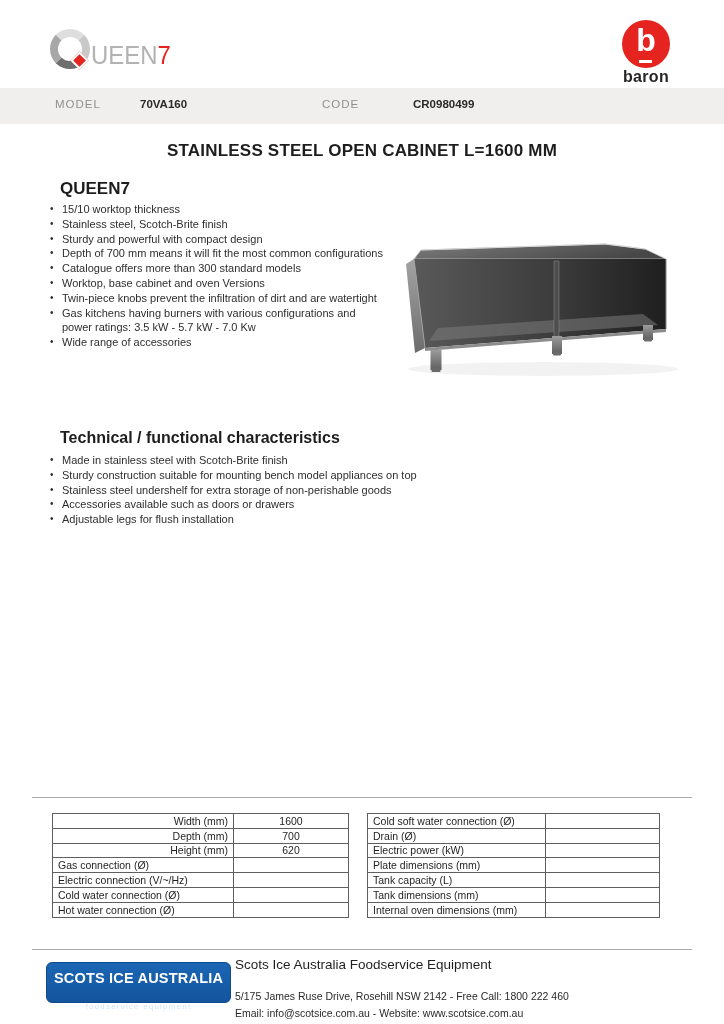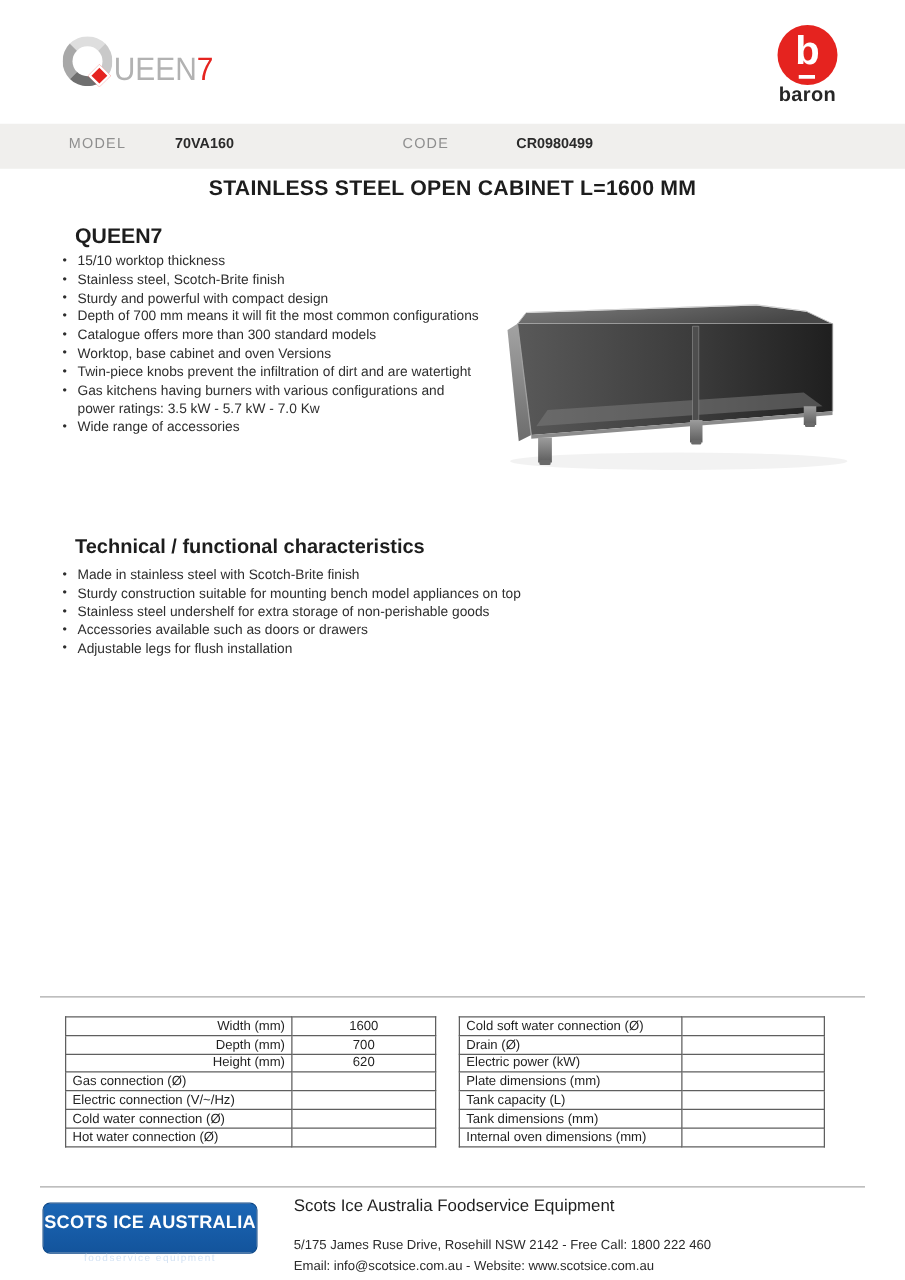--- a/index.html
+++ b/index.html
@@ -21,21 +21,21 @@
   .baron-logo { position:absolute; left:610px; top:16px; width:72px; height:72px; text-align:center; }
   .baron-circle { position:absolute; left:12px; top:4px; width:48px; height:48px; border-radius:50%;
                   background:#e5231f; color:#fff; }
   .baron-b { position:absolute; left:0; top:2px; width:48px; text-align:center;
              font-size:32px; font-weight:700; color:#fff; }
   .baron-b-bar { position:absolute; left:17px; top:40px; width:13px; height:2.5px; background:#fff; }
   .baron-name { position:absolute; left:0; top:52px; width:72px; text-align:center;
                 font-size:16px; font-weight:600; color:#262626; letter-spacing:.3px; }
 
   
-  .model-bar { position:absolute; left:0; top:88px; width:724px; height:36px; background:#f0efed;margin-top:11px; }
+  .model-bar { position:absolute; left:0; top:88px; width:724px; height:36px; background:#f0efed; }
   .model-bar span { position:absolute; top:10px; font-size:11.5px; }
   .bar-label { color:#8f8f8f; letter-spacing:1px; }
   .bar-value { color:#2a2a2a; font-weight:600; }
   .lbl-model { left:55px; } .val-model { left:140px; }
   .lbl-code  { left:322px; } .val-code { left:413px; }
 
   
   .doc-title { position:absolute; left:0; top:141px; width:724px; text-align:center;
                font-size:17px; font-weight:700; color:#1d1d1d; letter-spacing:.2px; }
 
@@ -60,21 +60,21 @@
   table.spec { position:absolute; top:813px; border-collapse:collapse; table-layout:fixed;
                font-size:10.5px; color:#1f1f1f; border:1.5px solid #5f5f5f; }
   table.spec td { border:1px solid #5f5f5f; height:14.8px; padding:0 5px; white-space:nowrap;
                   overflow:hidden; vertical-align:middle; }
   table.spec td.val { text-align:center; }
   table.spec td.indent { padding-left:18px;text-align:right; }
   .spec-left  { left:52px; }  .spec-left  col.c1{width:181px;} .spec-left  col.c2{width:115px;}
   .spec-right { left:367px; } .spec-right col.c1{width:178px;} .spec-right col.c2{width:114px;}
 
   
-  .scots-badge { position:absolute; left:34px; top:962px; width:172px; height:41px;
+  .scots-badge { position:absolute; left:46px; top:962px; width:185px; height:41px;
                  background:linear-gradient(#1b66b5,#13549c); border-radius:6px;
                  border:1px solid #0f4largest; border:1px solid #0f4a8a; text-align:center; color:#fff; }
   .scots-badge .l1 { margin-top:7px; font-size:14.5px; font-weight:700; letter-spacing:.2px; }
   .scots-badge .l2 { font-size:8px; letter-spacing:1.2px; color:#d4e3f4; margin-top:16px; }
   .footer-text { position:absolute; left:235px; top:957px; }
   .footer-company { font-size:13.5px; color:#1f1f1f; margin-bottom:18px; }
   .footer-line { font-size:10.5px; color:#2a2a2a; margin-bottom:5px; }
 </style>
 </head>
 <body>

